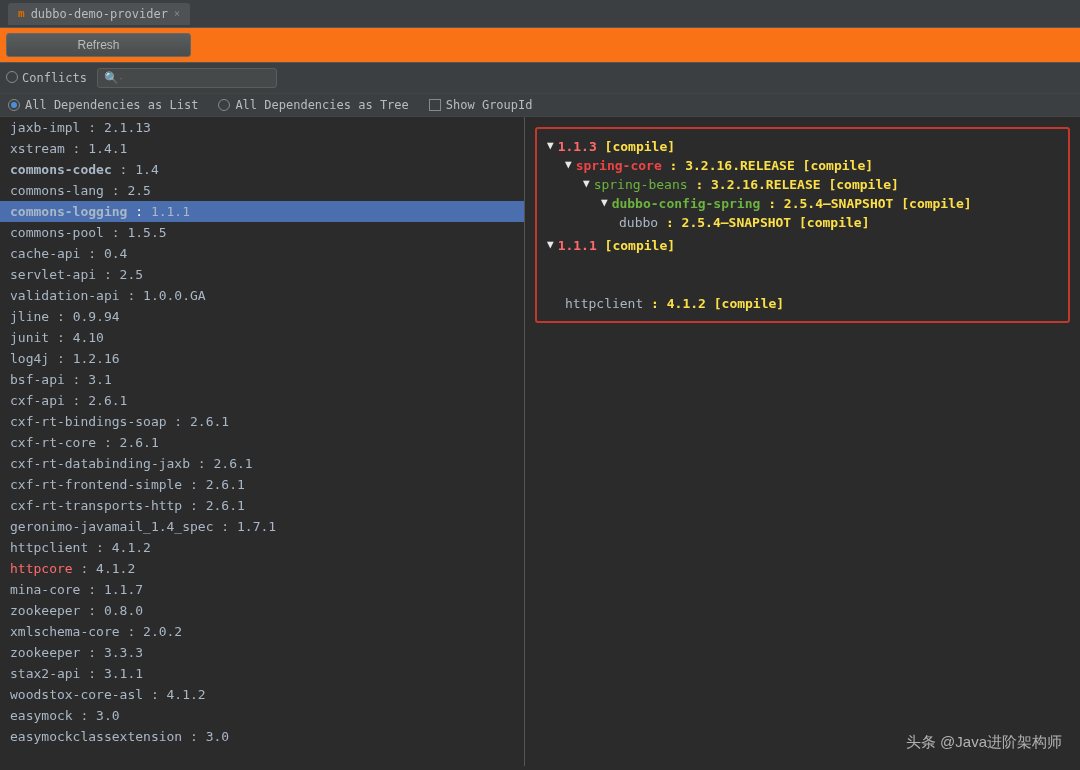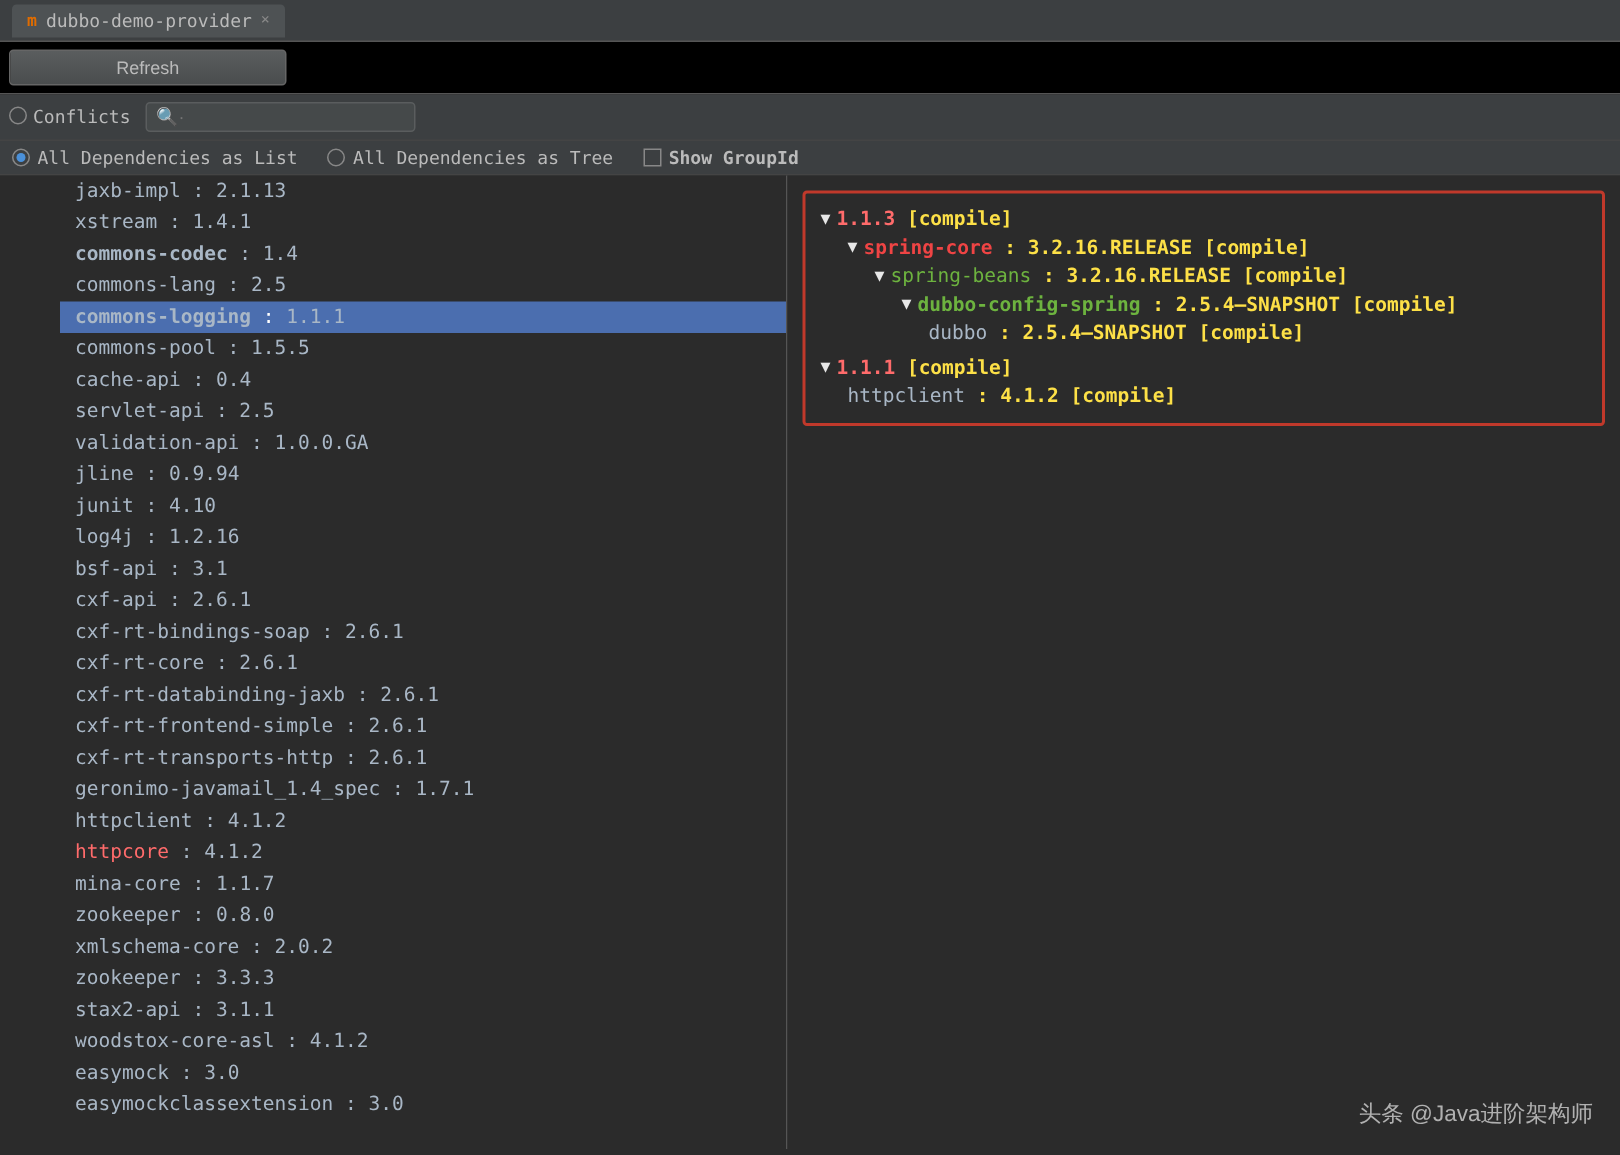--- a/index.html
+++ b/index.html
@@ -38,21 +38,21 @@
       font-size: 11px;
     }
     #title-bar .tab .close-x {
       color: #888;
       font-size: 10px;
       cursor: pointer;
     }
 
     
     #toolbar {
-      background: #000000;
+      background: #f97316;
       padding: 5px 6px;
       border-bottom: 1px solid #555;
     }
     #refresh-btn {
       background: linear-gradient(to bottom, #5a5d5e, #4a4d4e);
       border: 1px solid #666;
       border-radius: 3px;
       color: #bbb;
       padding: 4px 30px;
       font-size: 12px;
@@ -120,21 +120,20 @@
       position: absolute;
       top: 2px;
       left: 2px;
     }
     .checkbox-item {
       display: flex;
       align-items: center;
       gap: 5px;
       font-size: 12px;
       color: #bbb;
-      font-weight: bold;
     }
     .checkbox-box {
       width: 12px;
       height: 12px;
       border: 1px solid #888;
       background: transparent;
       display: inline-block;
     }
 
     
@@ -143,21 +142,20 @@
       height: calc(770px - 28px - 37px - 28px - 28px);
     }
 
     
     #left-panel {
       width: 525px;
       background: #2b2b2b;
       border-right: 1px solid #555;
       overflow-y: auto;
       overflow-x: hidden;
-      padding-left: 40px;
     }
     .dep-item {
       padding: 3px 10px;
       font-size: 13px;
       color: #a9b7c6;
       cursor: pointer;
       white-space: nowrap;
     }
     .dep-item.selected {
       background: #4b6eaf;
@@ -337,21 +335,21 @@
       </div>
 
       <div class="tree-node" style="margin-top:4px;">
         <span class="tree-arrow">▼</span>
         <span class="node-label">
           <span class="node-name-conflict">1.1.1</span>
           <span class="node-compile"> [compile]</span>
         </span>
       </div>
 
-      <div class="tree-node" style="padding-left:18px;">
+      <div class="tree-node" style="padding-left:18px;margin-top:39px;">
         <span class="node-label">
           <span class="node-name-normal">httpclient</span>
           <span class="node-compile"> : 4.1.2 [compile]</span>
         </span>
       </div>
     </div>
   </div>
 
 </div>
 

